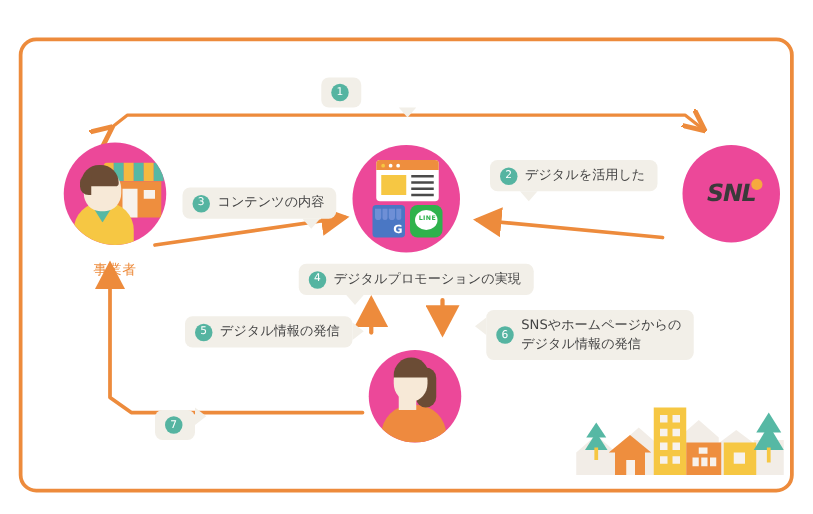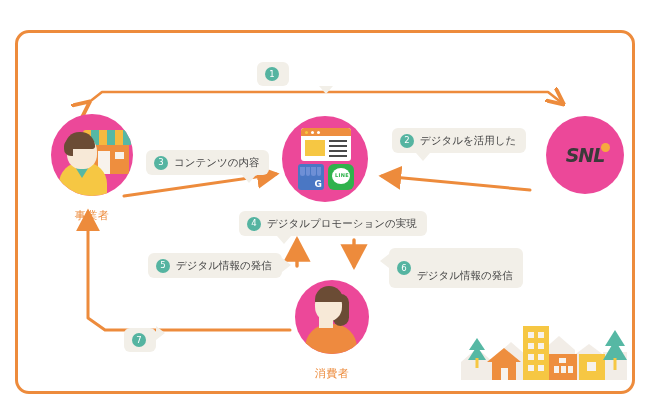--- a/index.html
+++ b/index.html
@@ -225,21 +225,20 @@
   <div class="node" id="node-shohisha">
     <div class="circle">
       <div class="person-c">
         <div class="pc-body"></div>
         <div class="pc-neck"></div>
         <div class="pc-pony"></div>
         <div class="pc-head"></div>
         <div class="pc-hair"></div>
       </div>
     </div>
-    <div class="node-label">消費者</div>
   </div>
 
   <div class="callout" style="left:257px;top:62px;">
     <span class="num">1</span>
     <span class="tail tail-down" style="left:62px;top:100%;"></span>
   </div>
 
   <div class="callout" style="left:392px;top:128px;">
     <span class="num">2</span>
     <span>
@@ -262,21 +261,21 @@
 
   <div class="callout" style="left:148px;top:253px;">
     <span class="num">5</span>
     <span>デジタル情報の発信</span>
     <span class="tail tail-right" style="left:100%;top:5px;"></span>
   </div>
 
   <div class="callout" style="left:389px;top:248px;">
     <span class="num">6</span>
     <span>
-      <br>
+      <span>SNSやホームページからの</span><br>
       <span>デジタル情報の発信</span>
     </span>
     <span class="tail tail-left" style="left:-9px;top:6px;"></span>
   </div>
 
   <div class="callout" style="left:124px;top:328px;">
     <span class="num">7</span>
     <span class="tail tail-right" style="left:100%;top:-2px;"></span>
   </div>
 

